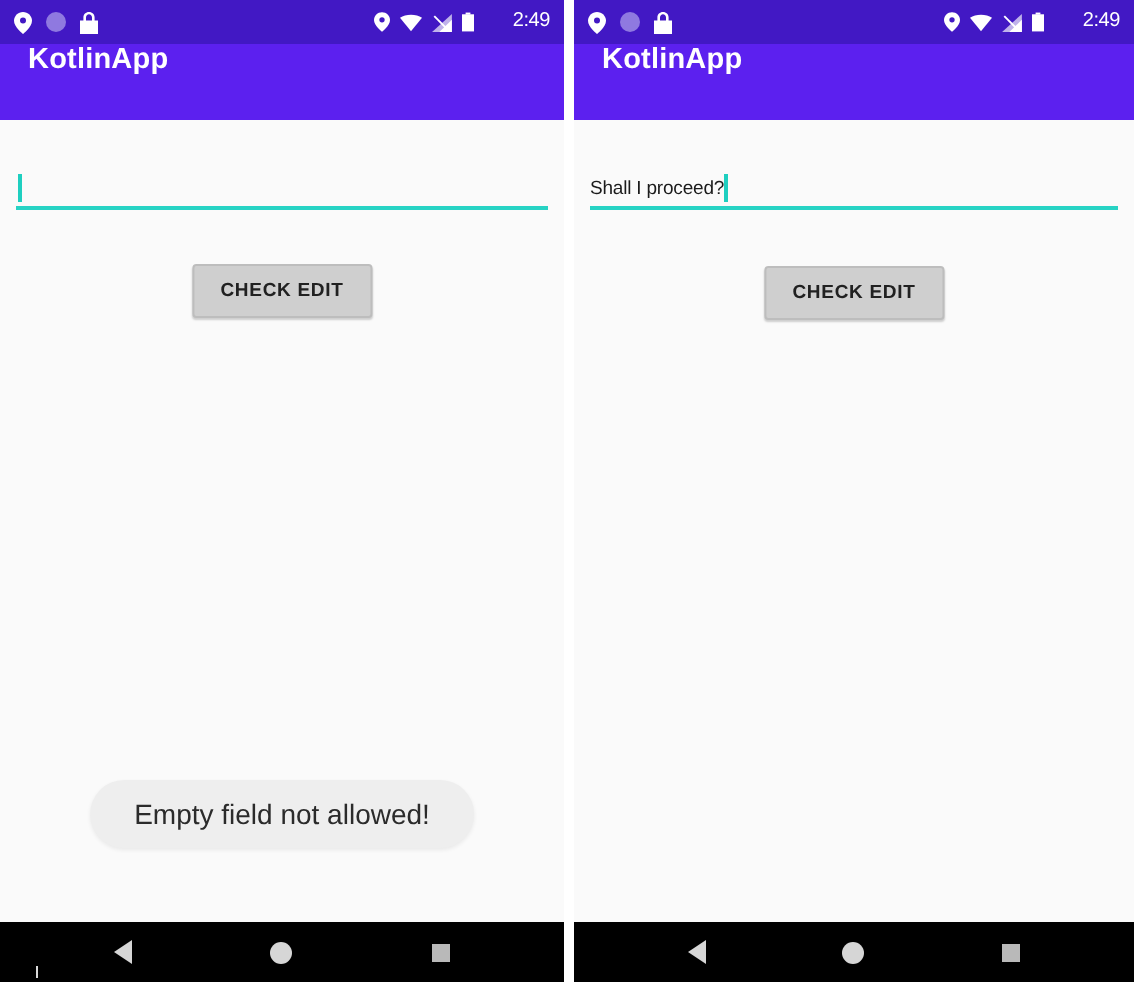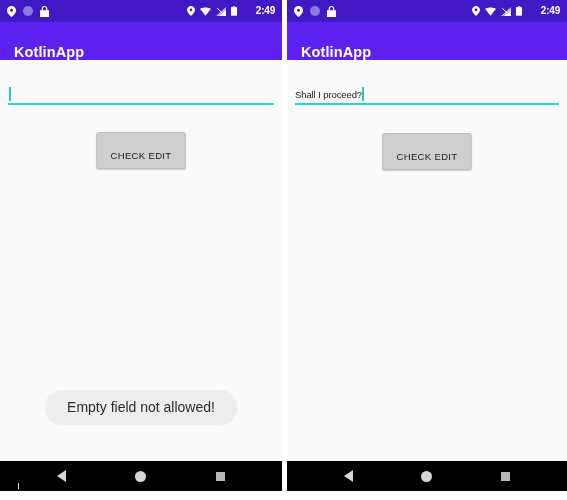--- a/index.html
+++ b/index.html
@@ -52,32 +52,32 @@
   .status-right {
     margin-left: auto;
     display: flex;
     align-items: center;
     gap: 5px;
   }
   .sicon { display: block; }
   .clock {
     color: #ffffff;
     font-size: 10px;
-    font-weight: bold;
+    font-weight: normal;
     letter-spacing: -0.2px;
     line-height: 1;
     margin-left: 14px;
   }
 
   
   .appbar {
     height: 38px;
     background: #5c20ef;
     display: flex;
-    align-items: flex-end;
+    align-items: flex-start;
     padding-left: 14px;
     box-sizing: border-box;
     flex: none;
   }
   .appbar-title {
     color: #ffffff;
     font-size: 14.5px;
     font-weight: bold;
     letter-spacing: 0.1px;
   }
@@ -129,23 +129,23 @@
   .check-btn {
     position: absolute;
     top: 72px;
     left: 50%;
     transform: translateX(-50%);
     background: #cfcfcf;
     border: 1px solid #bdbdbd;
     border-radius: 2px;
     color: #212121;
     font-size: 9.5px;
-    font-weight: normal;
+    font-weight: bold;
     letter-spacing: 0.35px;
-    padding: 17px 13px 7px 13px;
+    padding: 7px 13px 7px 13px;
     box-shadow: 0 1px 1px rgba(0,0,0,0.18);
     cursor: pointer;
   }
   .phone.right .check-btn { top: 73px; }
 
   .toast {
     position: absolute;
     left: 50%;
     transform: translateX(-50%);
     bottom: 37px;

